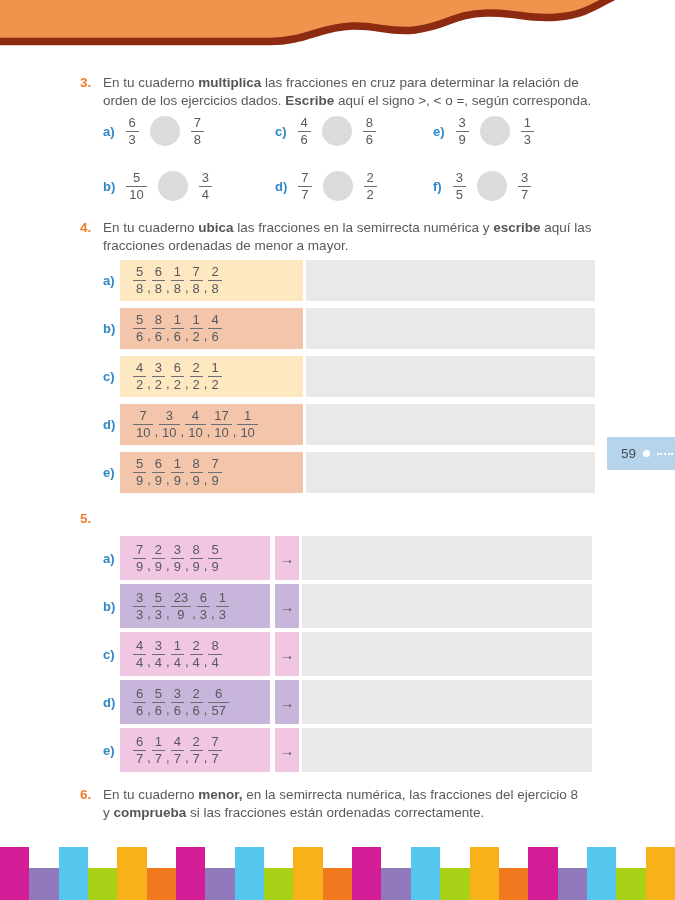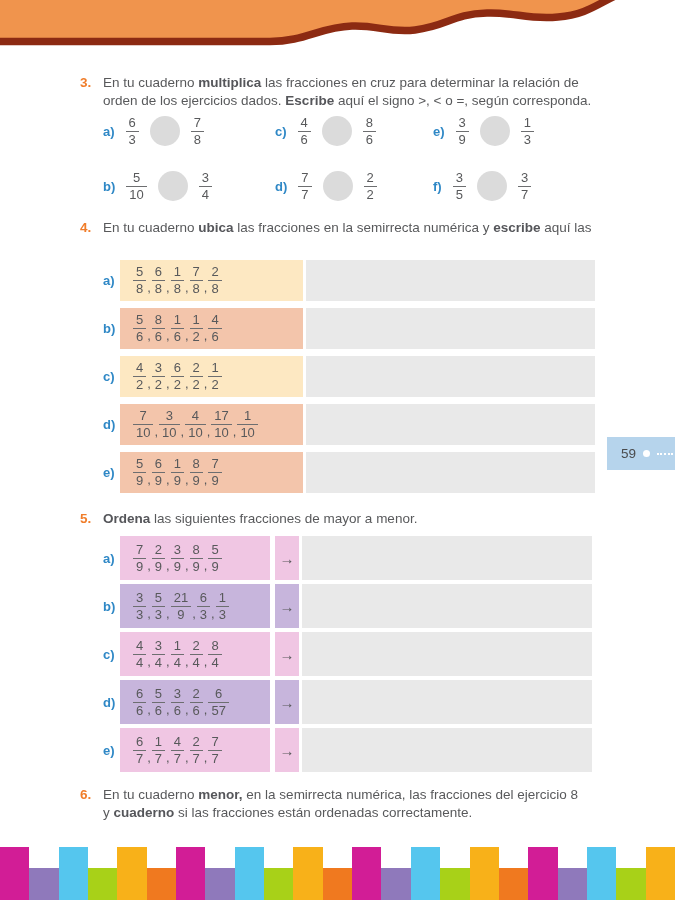--- a/index.html
+++ b/index.html
@@ -146,21 +146,21 @@
         <span class="circle" style="background: rgb(219, 219, 219);"></span>
         <span class="frac">
           <span class="num">3</span>
           <span class="den">7</span>
         </span>
       </div>
     </div>
 
   <div class="exercise" style="top:219px">
     <span class="ex-num">4.</span>
-    <div class="ex-text"><span>En tu cuaderno </span><b>ubica</b><span> las fracciones en la semirrecta numérica y </span><b>escribe</b><span> aquí las</span><br></div>
+    <div class="ex-text"><span>En tu cuaderno </span><b>ubica</b><span> las fracciones en la semirrecta numérica y </span><b>escribe</b><span> aquí las</span><br><span>fracciones ordenadas de menor a mayor.</span></div>
   </div>
   <div class="rows" id="ex4-rows">
       <div class="row row4">
         <span class="row-label">a)</span>
         <div class="cell cell4" style="background: rgb(253, 232, 194);">
           <span class="frac">
             <span class="num">5</span>
             <span class="den">8</span>
           </span>
           <span class="comma">,</span>
@@ -309,21 +309,20 @@
     </div>
 
   <div class="badge">
     <span>59</span>
     <span class="badge-dot"></span>
     <span class="badge-dots"></span>
   </div>
 
   <div class="exercise" style="top:510px">
     <span class="ex-num">5.</span>
-    <div class="ex-text"><b>Ordena</b><span> las siguientes fracciones de mayor a menor.</span></div>
   </div>
   <div class="rows" id="ex5-rows">
       <div class="row row5">
         <span class="row-label">a)</span>
         <div class="cell cell5" style="background: rgb(240, 198, 227);">
           <span class="frac">
             <span class="num">7</span>
             <span class="den">9</span>
           </span>
           <span class="comma">,</span>
@@ -357,21 +356,21 @@
             <span class="num">3</span>
             <span class="den">3</span>
           </span>
           <span class="comma">,</span>
           <span class="frac">
             <span class="num">5</span>
             <span class="den">3</span>
           </span>
           <span class="comma">,</span>
           <span class="frac">
-            <span class="num">21</span>
+            <span class="num">23</span>
             <span class="den">9</span>
           </span>
           <span class="comma">,</span>
           <span class="frac">
             <span class="num">6</span>
             <span class="den">3</span>
           </span>
           <span class="comma">,</span>
           <span class="frac">
             <span class="num">1</span>
@@ -471,21 +470,21 @@
             <span class="den">7</span>
           </span>
         </div>
         <div class="arrow-cell" style="background: rgb(240, 198, 227);">→</div>
         <div class="answer answer5" style="background: rgb(233, 233, 233);"></div>
       </div>
     </div>
 
   <div class="exercise" style="top:786px">
     <span class="ex-num">6.</span>
-    <div class="ex-text"><span>En tu cuaderno </span><b>menor,</b><span> en la semirrecta numérica, las fracciones del ejercicio 8</span><br><span>y </span><b>cuaderno</b><span> si las fracciones están ordenadas correctamente.</span></div>
+    <div class="ex-text"><span>En tu cuaderno </span><b>menor,</b><span> en la semirrecta numérica, las fracciones del ejercicio 8</span><br><span>y </span><b>comprueba</b><span> si las fracciones están ordenadas correctamente.</span></div>
   </div>
 
   <div class="bars" id="bars">
       <div class="bar tall" style="background: rgb(210, 29, 150);"></div>
       <div class="bar short" style="background: rgb(143, 121, 187);"></div>
       <div class="bar tall" style="background: rgb(85, 198, 238);"></div>
       <div class="bar short" style="background: rgb(168, 209, 24);"></div>
       <div class="bar tall" style="background: rgb(248, 177, 25);"></div>
       <div class="bar short" style="background: rgb(240, 121, 31);"></div>
       <div class="bar tall" style="background: rgb(210, 29, 150);"></div>

